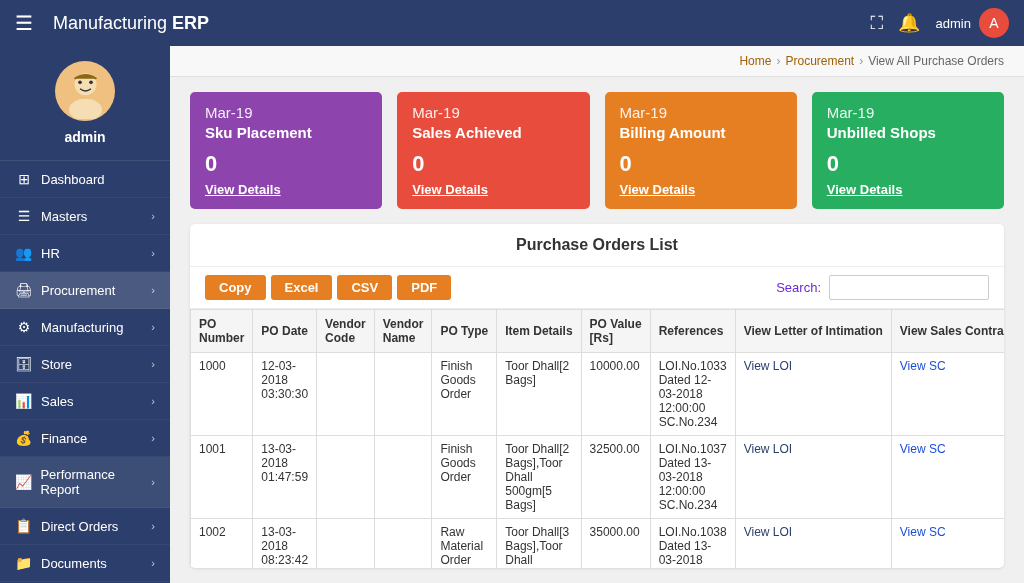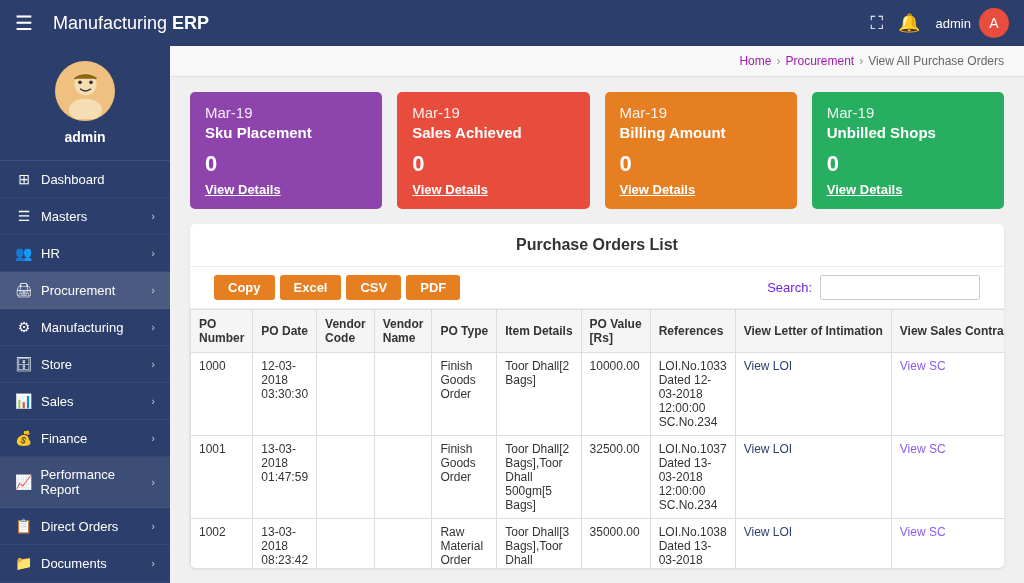--- a/index.html
+++ b/index.html
@@ -84,21 +84,21 @@
       padding: 8px 20px;
       font-size: 12px;
       color: #666;
       border-bottom: 1px solid #e0e0e0;
       display: flex;
       justify-content: flex-end;
       align-items: center;
       gap: 5px;
       flex-shrink: 0;
     }
-    .breadcrumb-bar a { color: #a21caf; text-decoration: none; }
+    .breadcrumb-bar a { color: #a16207; text-decoration: none; }
     .breadcrumb-bar .sep { color: #999; }
 
     
     .stats-row {
       display: flex;
       gap: 15px;
       padding: 15px 20px;
       flex-shrink: 0;
     }
     .stat-card {
@@ -133,21 +133,21 @@
       text-align: center;
       font-size: 16px;
       font-weight: bold;
       color: #333;
       border-bottom: 1px solid #eee;
     }
     .table-toolbar {
       display: flex;
       align-items: center;
       justify-content: space-between;
-      padding: 8px 24px;
+      padding: 8px 15px;
       border-bottom: 1px solid #eee;
     }
     .toolbar-buttons { display: flex; gap: 5px; }
     .toolbar-btn {
       padding: 5px 14px;
       background: #e67e22;
       color: white;
       border: none;
       border-radius: 3px;
       cursor: pointer;
@@ -176,21 +176,21 @@
       color: #333;
       white-space: nowrap;
     }
     tbody td {
       border: 1px solid #ddd;
       padding: 6px 8px;
       vertical-align: top;
       color: #333;
     }
     .link-loi { color: #2c3e6b; cursor: pointer; text-align: right; }
-    .link-sc { color: #8b5cf6; cursor: pointer; margin-top: 18px; }
+    .link-sc { color: #1d4ed8; cursor: pointer; margin-top: 18px; }
   </style>
 </head>
 <body>
 
 <div class="top-header">
   <div style="display:flex;align-items:center;gap:10px;">
     <span class="hamburger">☰</span>
     <span class="brand">Manufacturing <strong>ERP</strong>
     </span>
   </div>

